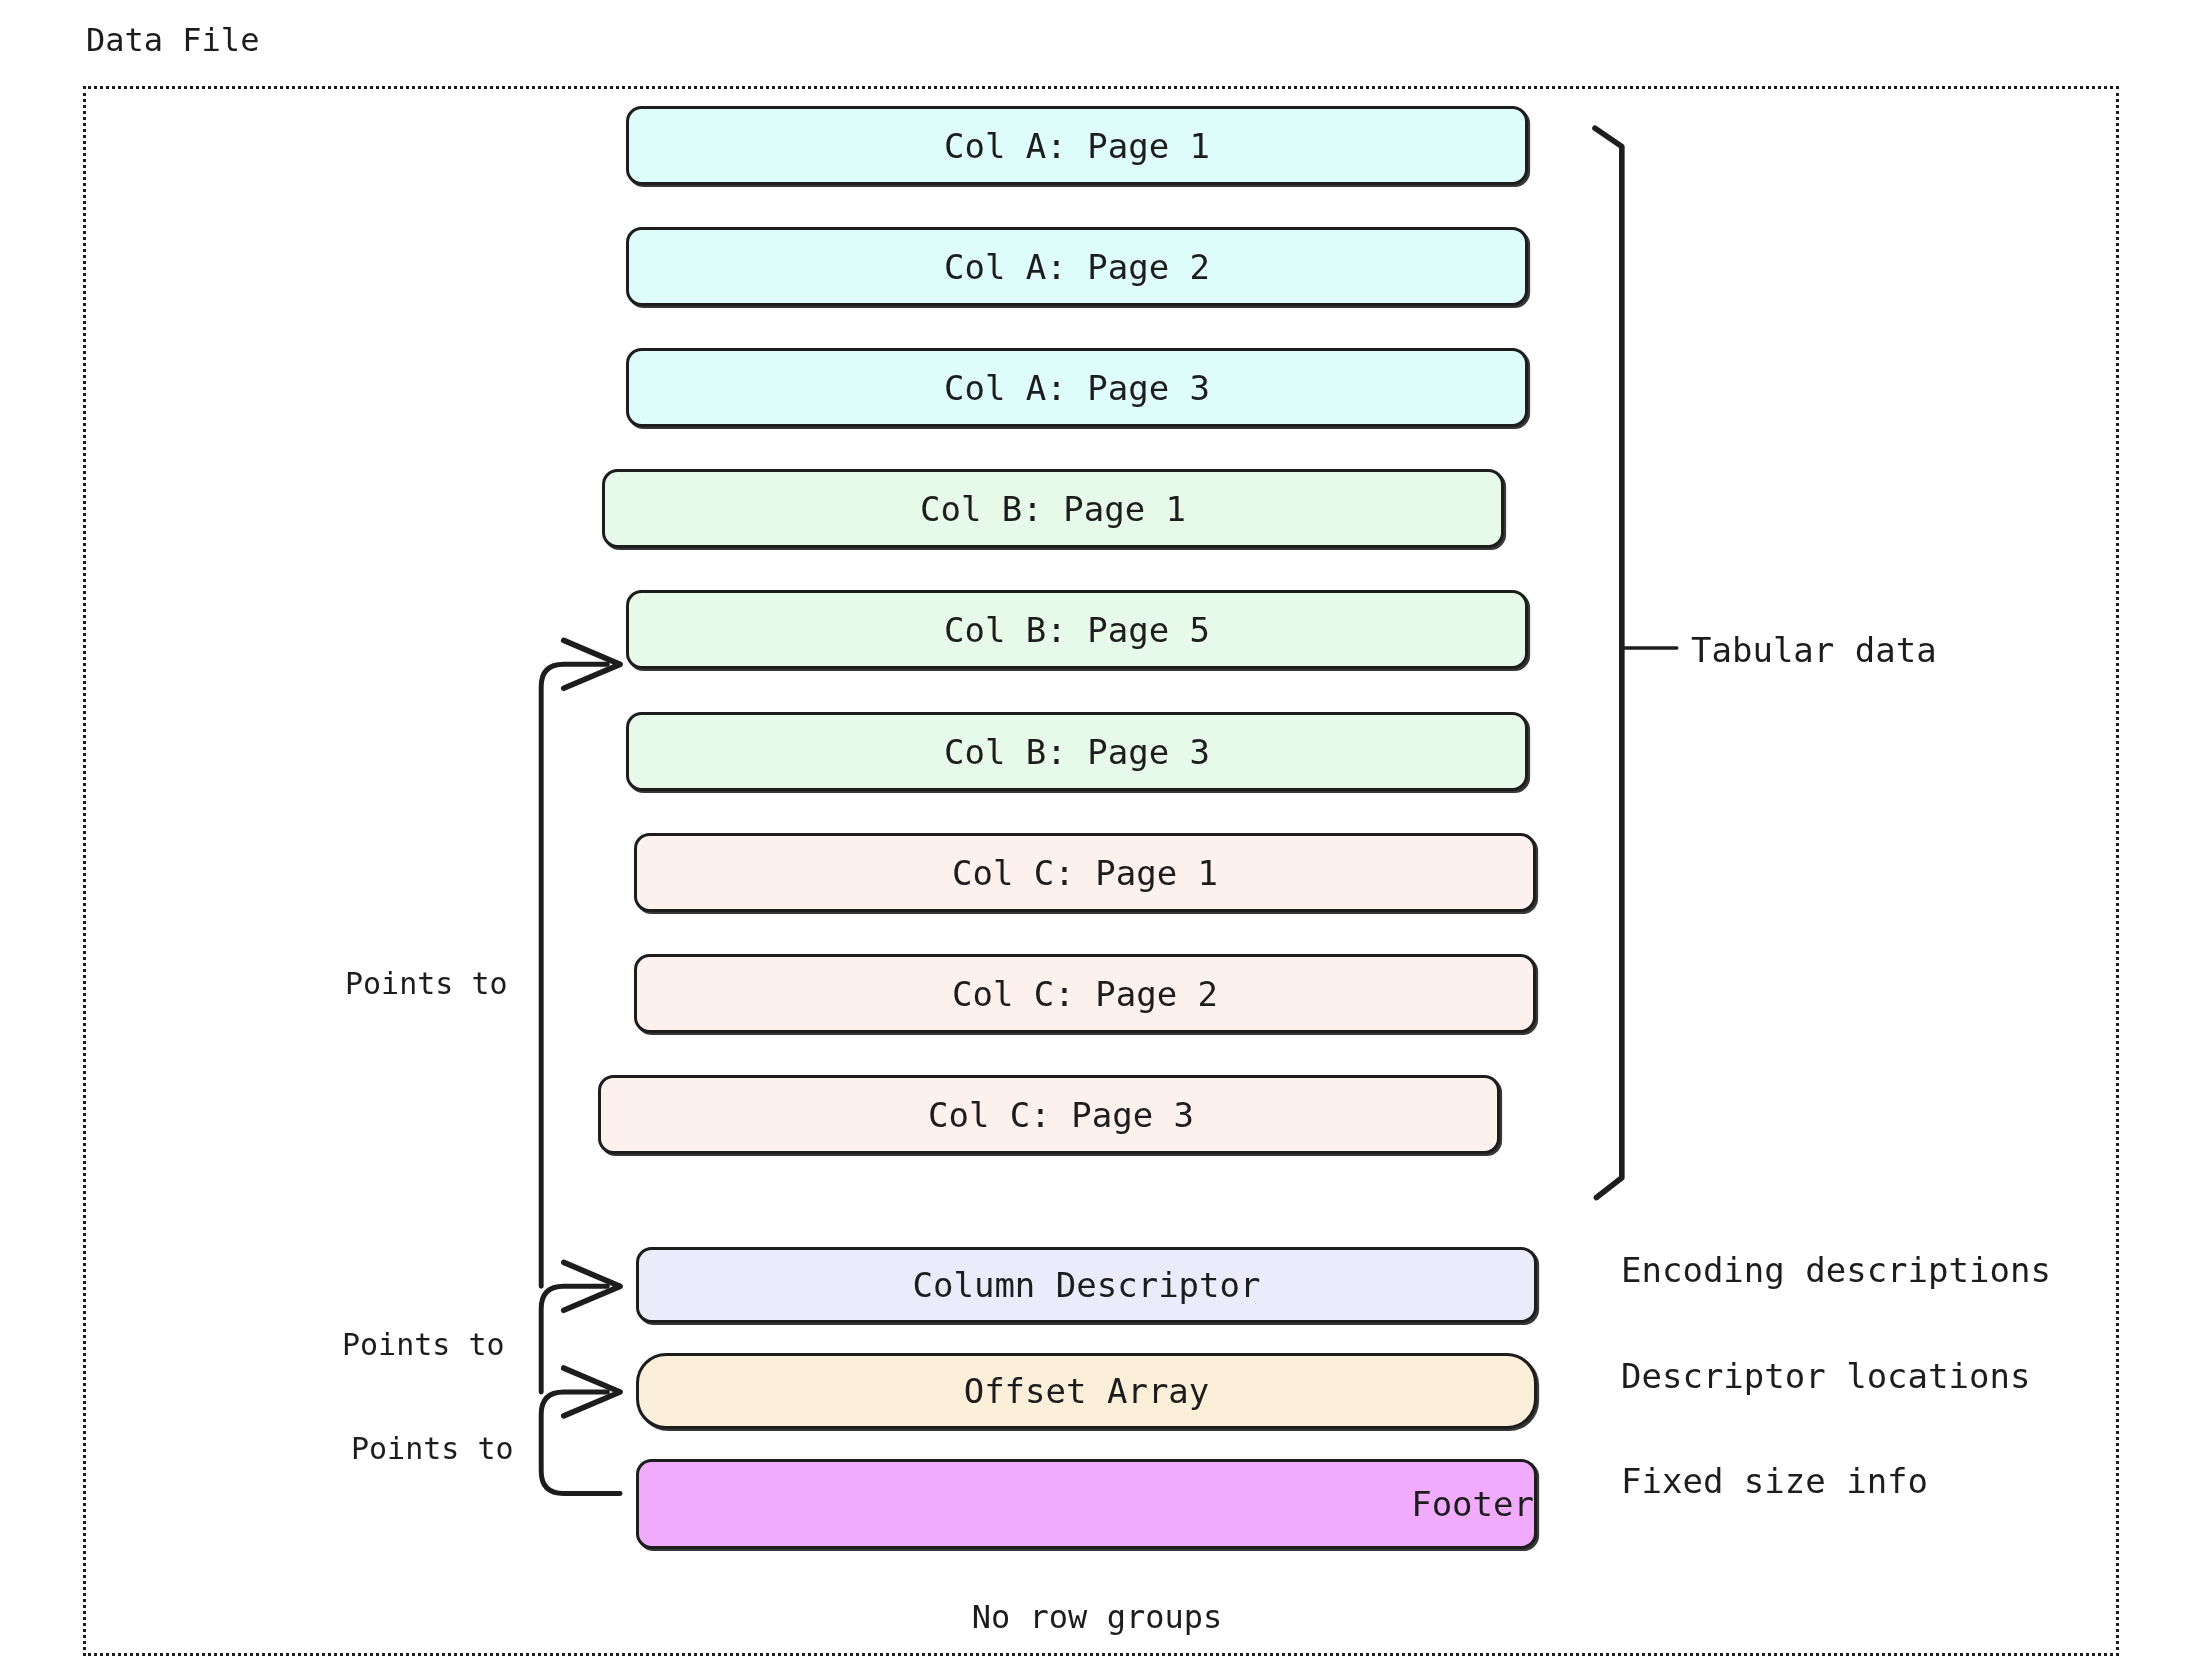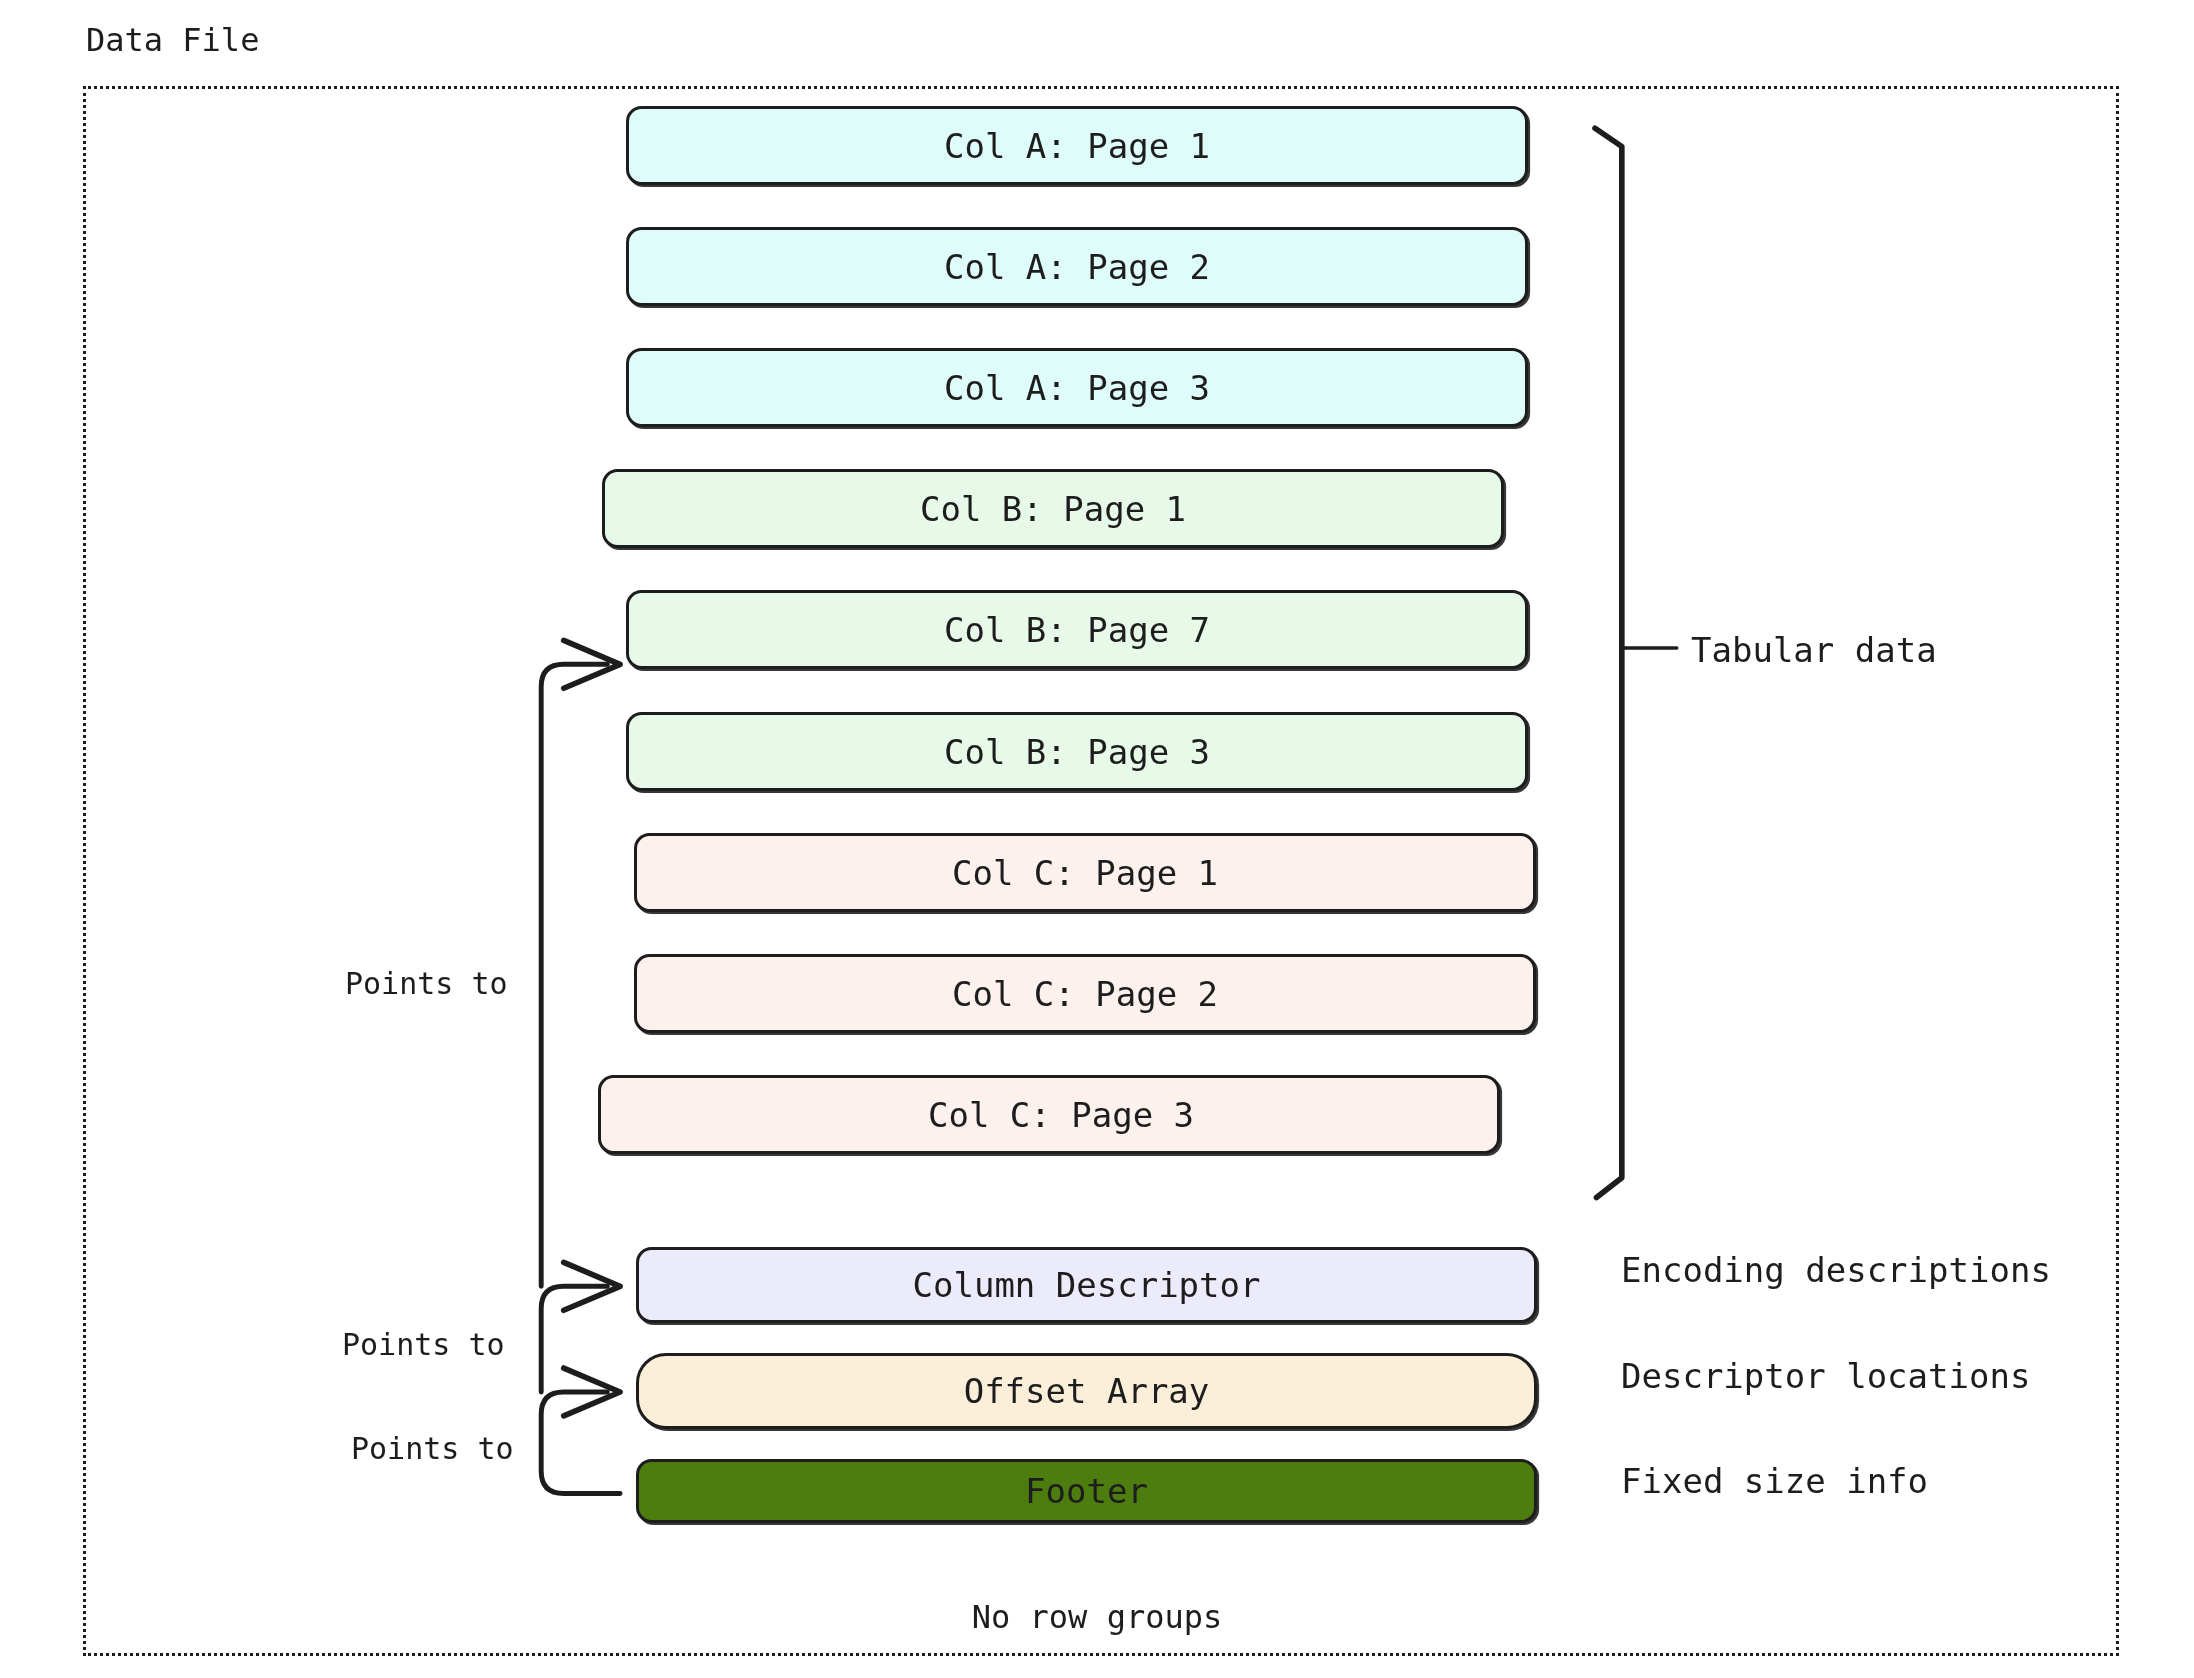--- a/index.html
+++ b/index.html
@@ -97,41 +97,41 @@
       <div class="box" style="left: 626px; top: 227px; width: 902px; height: 79px; background: rgb(222, 252, 250);">
         <span>Col A: Page 2</span>
       </div>
       <div class="box" style="left: 626px; top: 348px; width: 902px; height: 79px; background: rgb(222, 252, 250);">
         <span>Col A: Page 3</span>
       </div>
       <div class="box" style="left: 602px; top: 469px; width: 902px; height: 79px; background: rgb(231, 249, 233);">
         <span>Col B: Page 1</span>
       </div>
       <div class="box" style="left: 626px; top: 590px; width: 902px; height: 79px; background: rgb(231, 249, 233);">
-        <span>Col B: Page 7</span>
+        <span>Col B: Page 5</span>
       </div>
       <div class="box" style="left: 626px; top: 712px; width: 902px; height: 79px; background: rgb(231, 249, 233);">
         <span>Col B: Page 3</span>
       </div>
       <div class="box" style="left: 634px; top: 833px; width: 902px; height: 79px; background: rgb(253, 241, 238);">
         <span>Col C: Page 1</span>
       </div>
       <div class="box" style="left: 634px; top: 954px; width: 902px; height: 79px; background: rgb(253, 241, 238);">
         <span>Col C: Page 2</span>
       </div>
       <div class="box" style="left: 598px; top: 1075px; width: 902px; height: 79px; background: rgb(253, 241, 238); padding-left: 24px;">
         <span>Col C: Page 3</span>
       </div>
       <div class="box" style="left: 636px; top: 1247px; width: 901px; height: 76px; background: rgb(236, 235, 251);">
         <span>Column Descriptor</span>
       </div>
       <div class="box" style="left: 636px; top: 1353px; width: 901px; height: 76px; background: rgb(252, 239, 218); border-radius: 30px;">
         <span>Offset Array</span>
       </div>
-      <div class="box" style="left: 636px; top: 1459px; width: 901px; height: 64px; background: #4d7c0f;">
+      <div class="box" style="left: 636px; top: 1459px; width: 901px; height: 90px; background: #f0abfc; justify-content: flex-end;">
         <span>Footer</span>
       </div>
     </div>
 
   <div id="right-anns">
       <div class="ann" style="left: 1691px; top: 630px;">Tabular data</div>
       <div class="ann" style="left: 1621px; top: 1250px;">Encoding descriptions</div>
       <div class="ann" style="left: 1621px; top: 1356px;">Descriptor locations</div>
       <div class="ann" style="left: 1621px; top: 1461px;">Fixed size info</div>
     </div>

